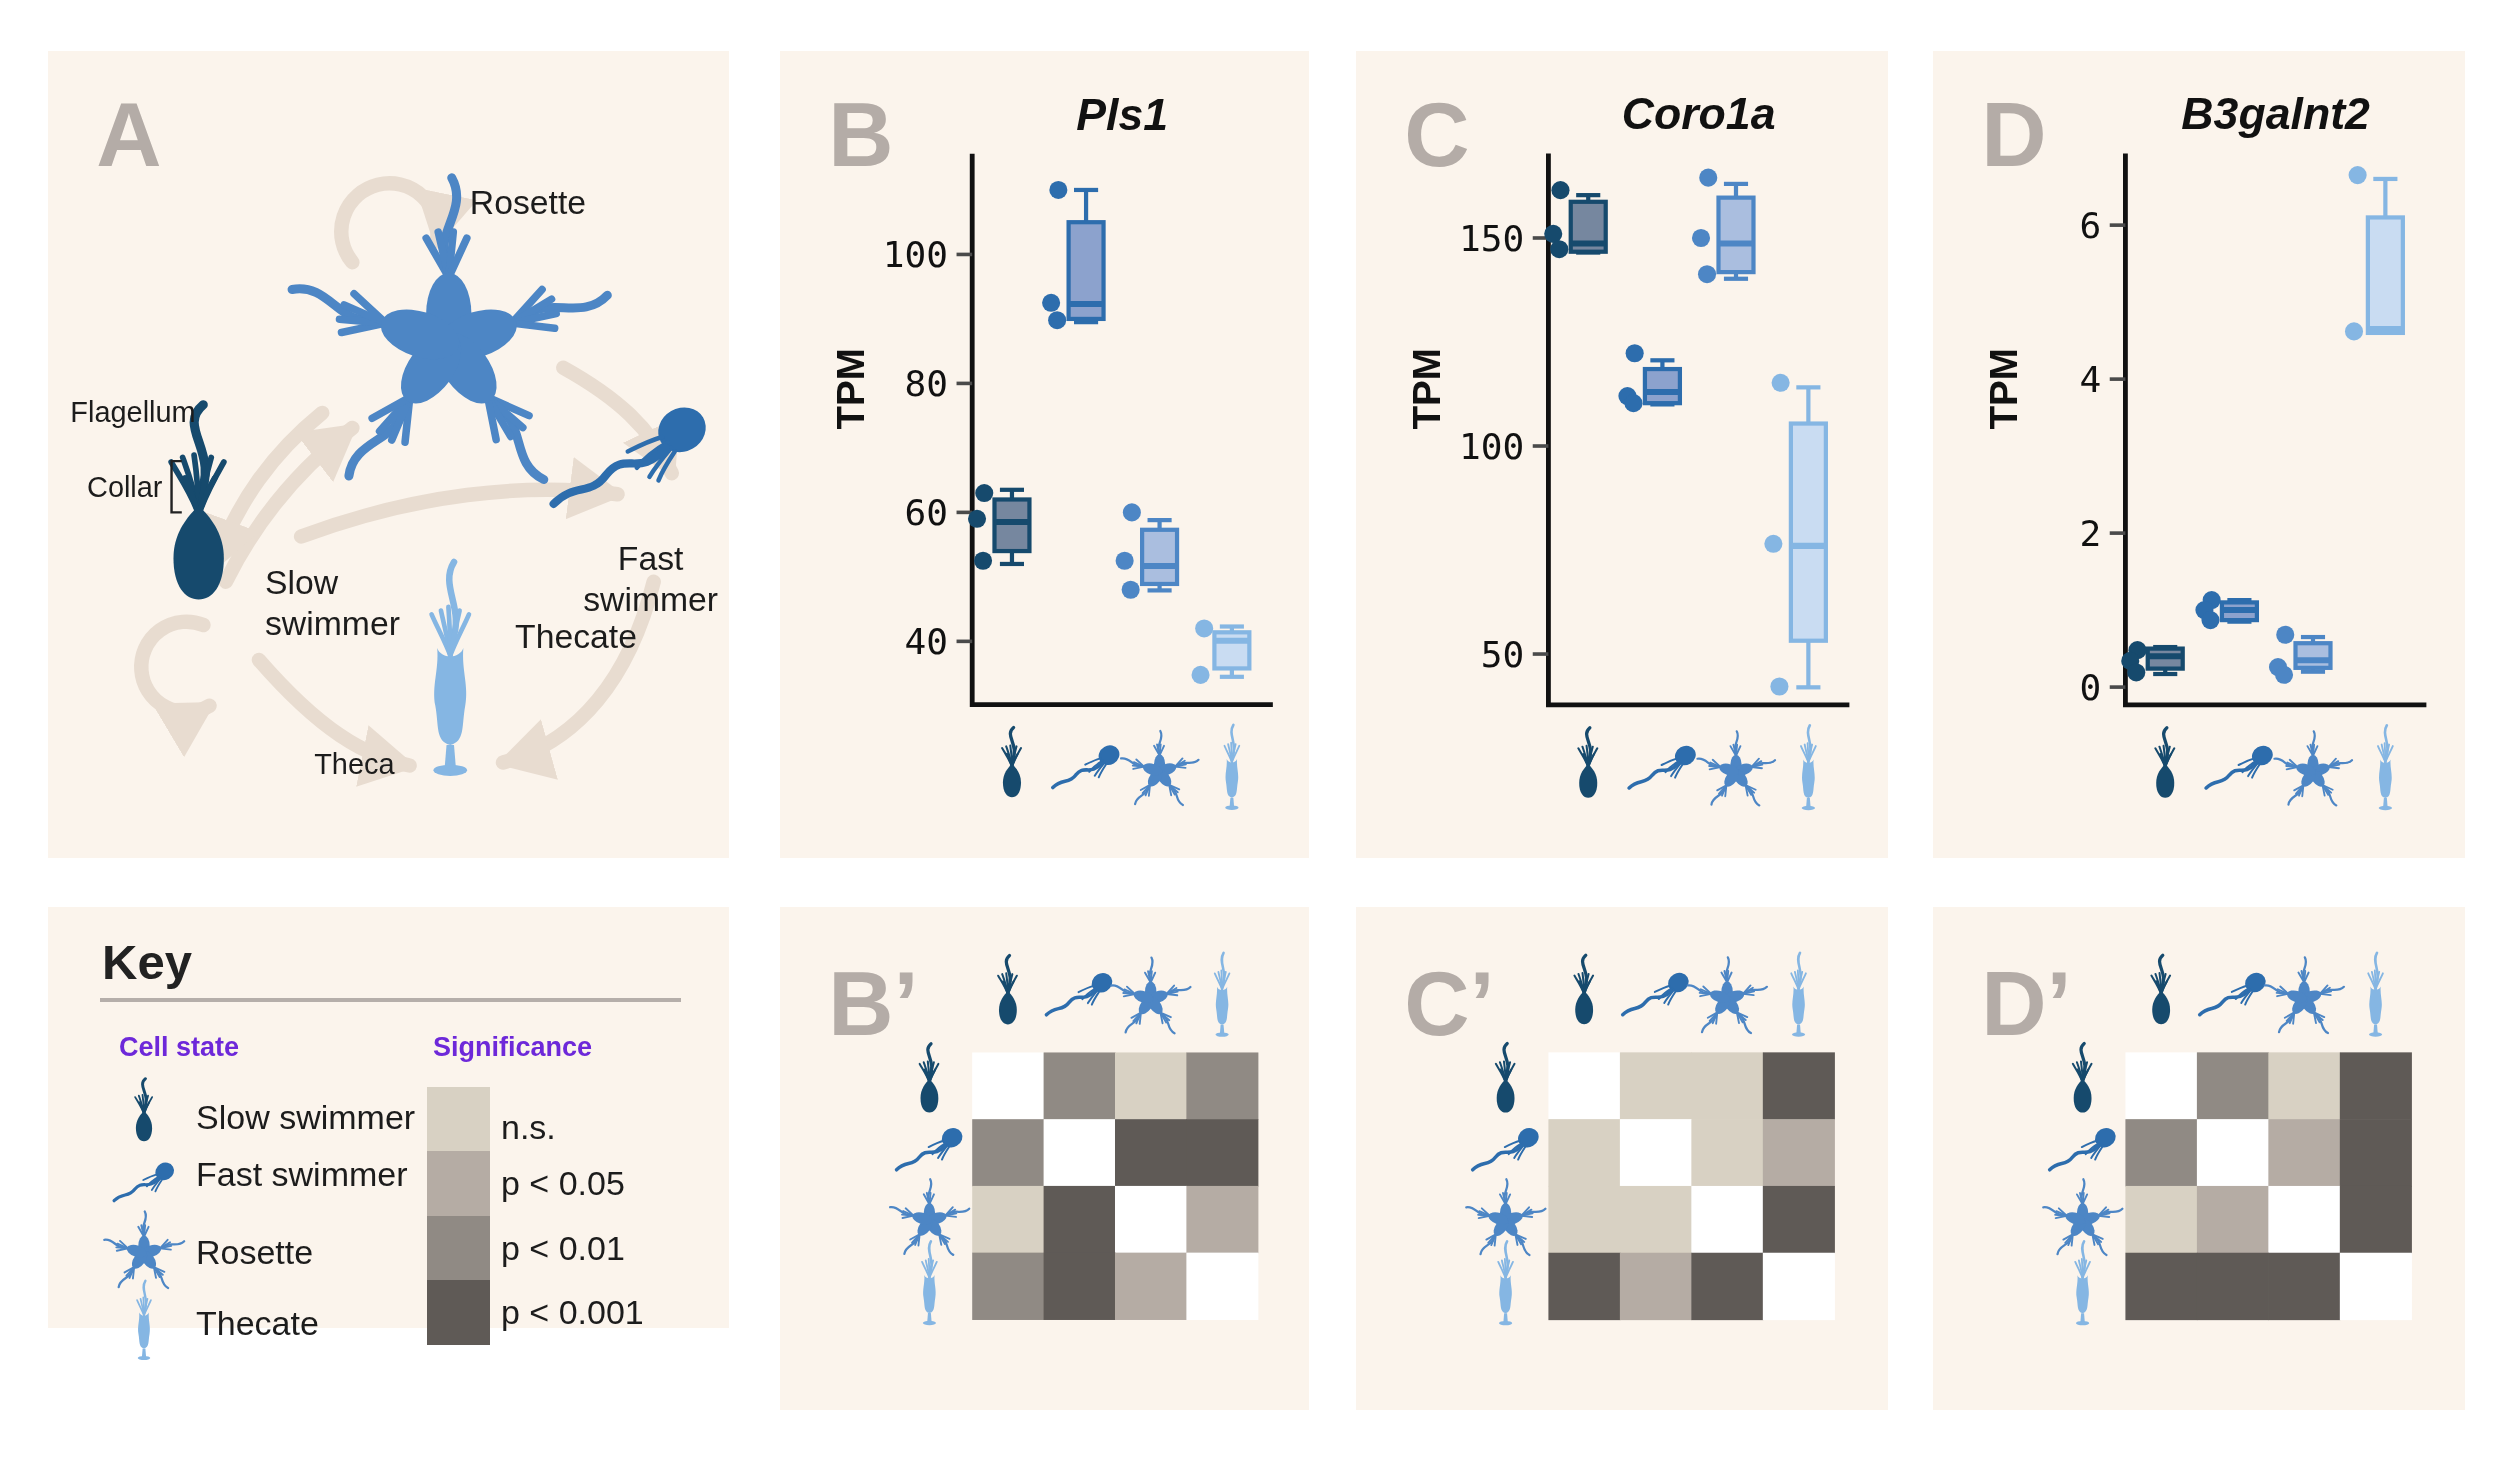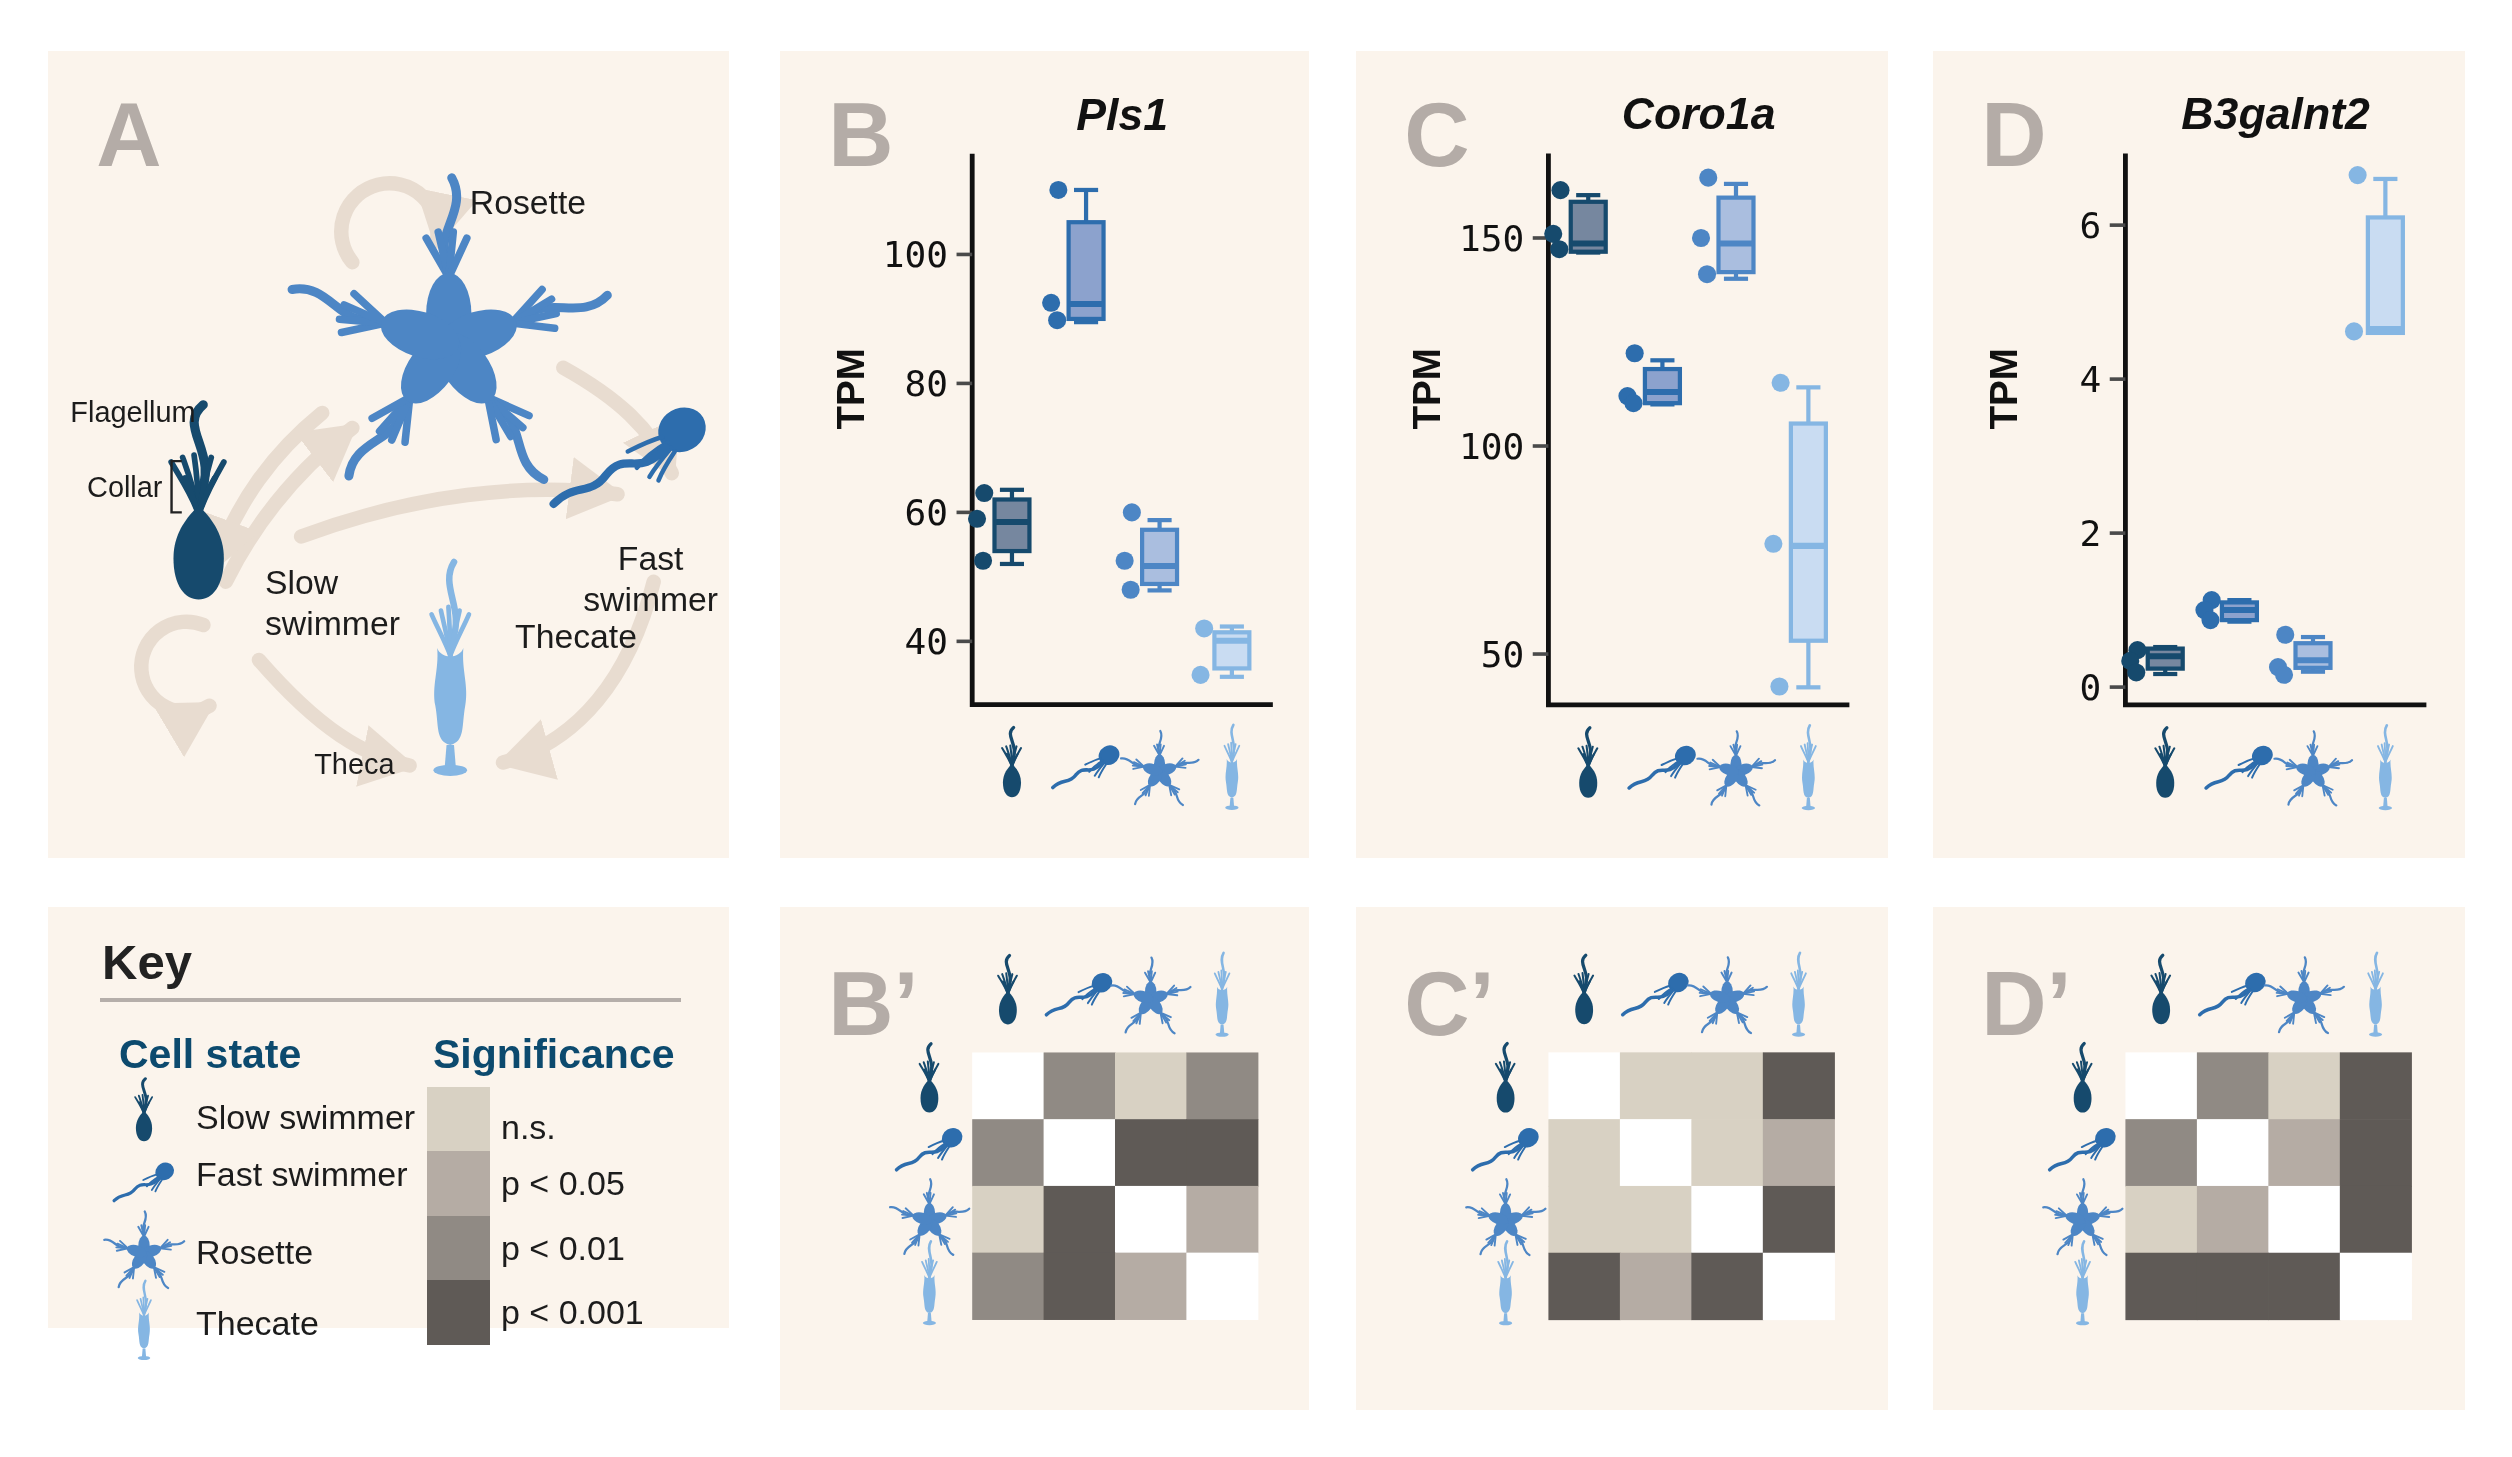--- a/index.html
+++ b/index.html
@@ -7,21 +7,21 @@
   .panel{position:absolute;background:#fbf4ec}
   svg{display:block}
   .letter{font-family:"Liberation Sans",sans-serif;font-weight:600;font-size:150px;fill:#b4aca7}
   .ptitle{font-weight:bold;font-style:italic;font-size:74px;fill:#111;text-anchor:middle}
   .ylab{font-weight:bold;font-size:64px;fill:#111;text-anchor:middle}
   .tick-label{font-family:"DejaVu Sans Mono",monospace;font-size:60px;fill:#111;text-anchor:end}
   .alabel{font-size:56px;fill:#1c1c1c}
   .alabel-sm{font-size:48px;fill:#1c1c1c}
   .key-title{position:absolute;left:54px;top:31px;font-size:49px;font-weight:bold;color:#222;line-height:1}
   .key-divider{position:absolute;left:52px;top:91px;width:581px;height:3.6px;background:#b5aeaa}
-  .key-header{position:absolute;top:127px;font-size:41px;font-weight:bold;color:#0c4a6e;line-height:1}
+  .key-header{position:absolute;top:127px;font-size:27px;font-weight:bold;color:#6d28d9;line-height:1}
   .cell-state-h{left:71px}
   .sig-h{left:385px}
   .fill-layer{position:absolute;left:0;top:0;right:0;bottom:0}
   .key-label{position:absolute;font-size:34px;color:#1c1c1c;line-height:40px;white-space:nowrap}
   .sw{position:absolute;width:63px}
   .sig-label{position:absolute;left:453px;font-size:34px;color:#1c1c1c;line-height:40px;white-space:nowrap}
 </style>
 </head>
 <body>
 

